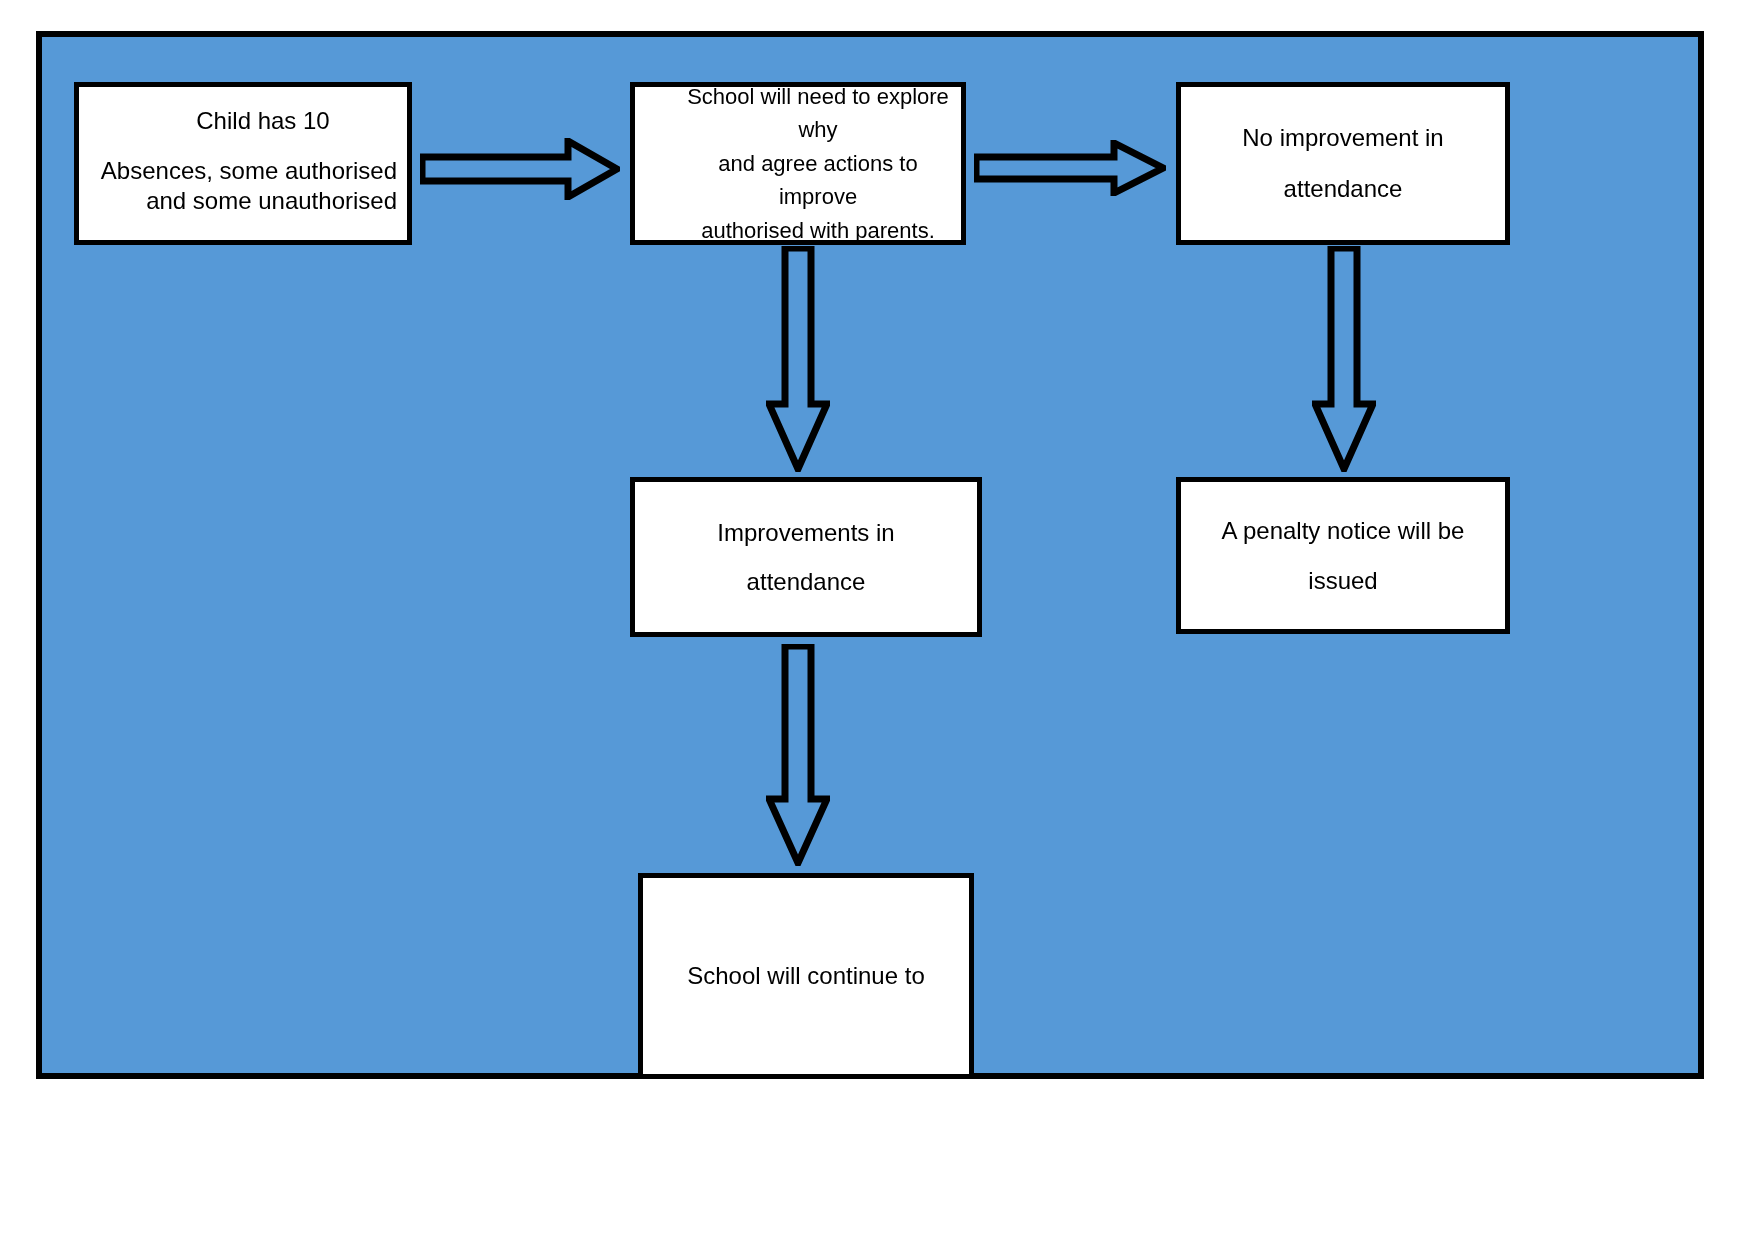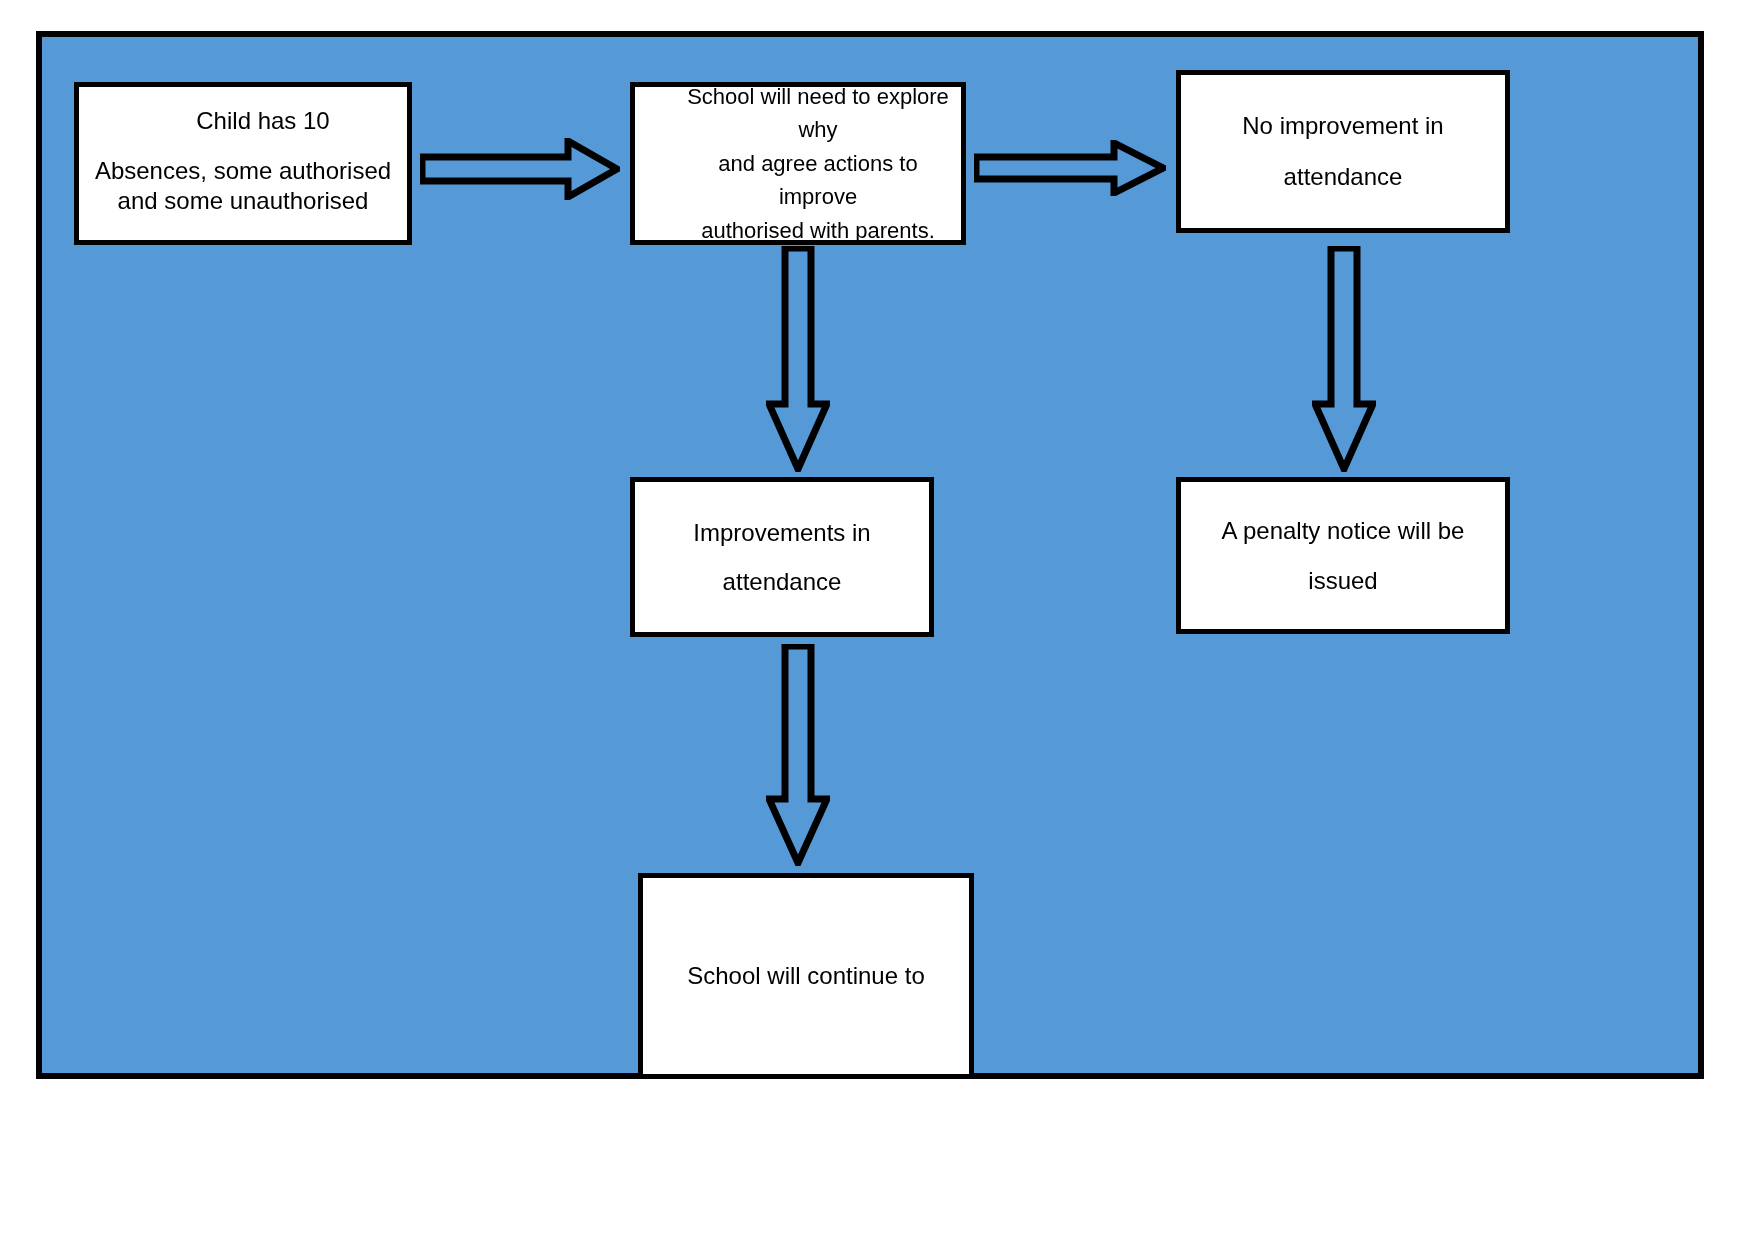--- a/index.html
+++ b/index.html
@@ -45,25 +45,25 @@
   .box .line {
     display: block;
     width: 100%;
     padding: 0 10px;
     box-sizing: border-box;
   }
 
   
   #box-absences   { left: 74px;   top: 82px;  width: 338px; height: 163px; font-size: 24px; line-height: 1.0; }
   #box-absences .line:first-child { margin-bottom: 26px; margin-left: 40px; }
-  #box-absences .line + .line { margin-bottom: 6px; }
+  #box-absences .line + .line { margin-bottom: 6px; text-align: right; }
 
   #box-explore    { left: 630px;  top: 82px;  width: 336px; height: 163px; font-size: 22px; line-height: 1.52; padding-left: 40px; }
-  #box-noimprove  { left: 1176px; top: 70px;  width: 334px; height: 163px; font-size: 24px; line-height: 2.1; }
-  #box-improve    { left: 630px;  top: 477px; width: 304px; height: 160px; font-size: 24px; line-height: 2.05; }
+  #box-noimprove  { left: 1176px; top: 82px;  width: 334px; height: 163px; font-size: 24px; line-height: 2.1; }
+  #box-improve    { left: 630px;  top: 477px; width: 352px; height: 160px; font-size: 24px; line-height: 2.05; }
   #box-penalty    { left: 1176px; top: 477px; width: 334px; height: 157px; font-size: 24px; line-height: 2.05; }
   #box-monitor    { left: 638px;  top: 873px; width: 336px; height: 206px; font-size: 24px; line-height: 1.75; }
 
   
   .arrow {
     position: absolute;
     pointer-events: none;
   }
   #arrow-1-2 { left: 420px;  top: 138px; width: 200px; height: 62px; }
   #arrow-2-3 { left: 974px;  top: 140px; width: 192px; height: 56px; }

